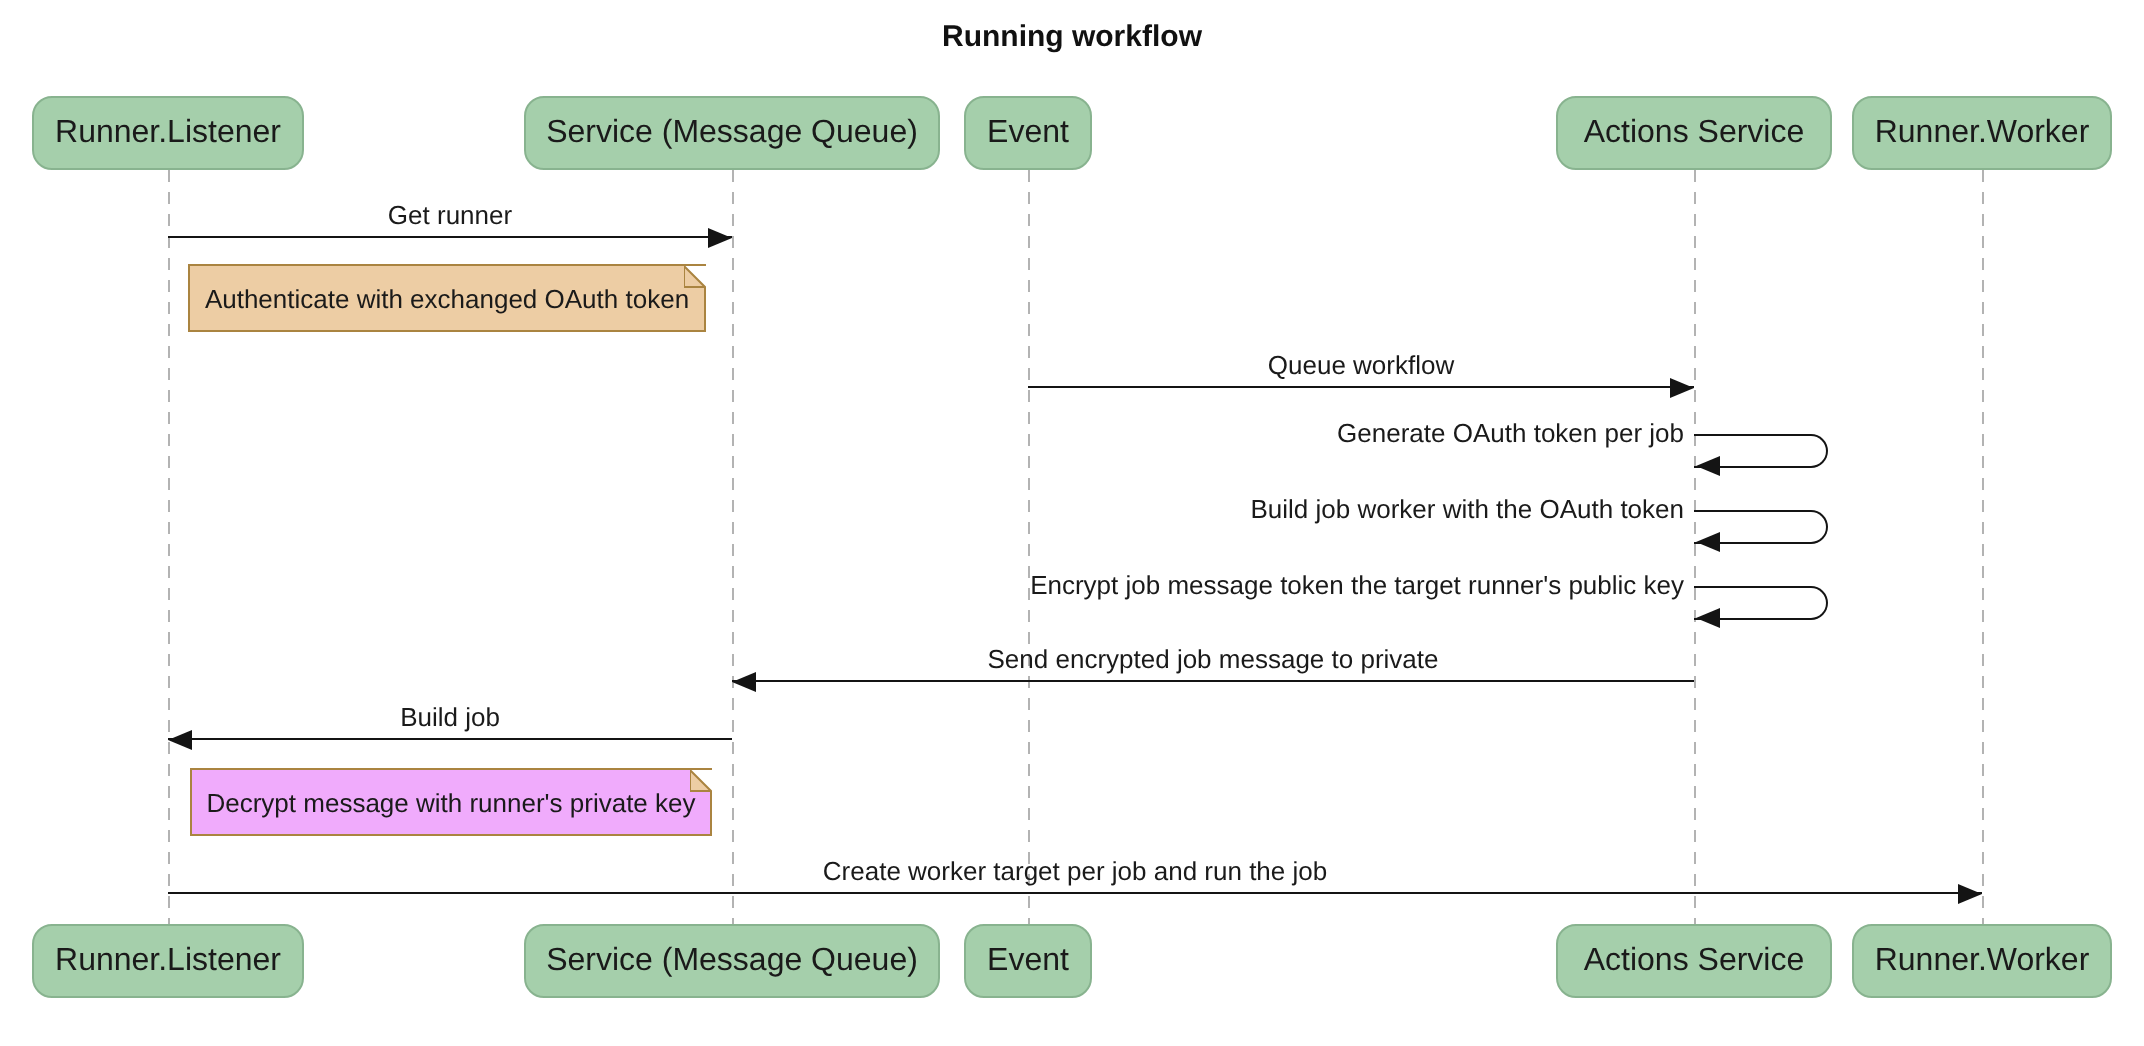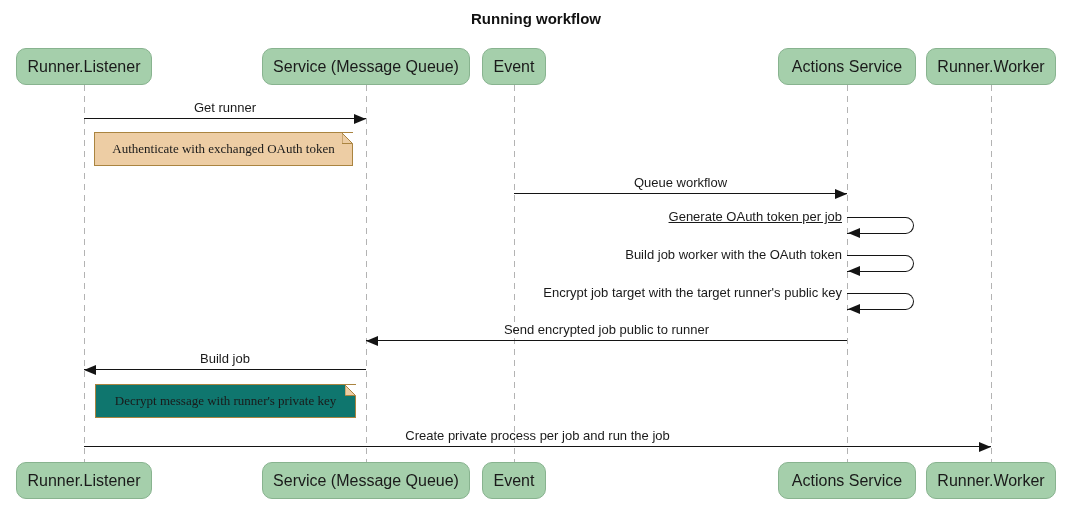--- a/index.html
+++ b/index.html
@@ -32,21 +32,21 @@
     border-left:12px solid #141414; }
   .arrow-left{ position:absolute; width:0; height:0;
     border-top:5px solid transparent; border-bottom:5px solid transparent;
     border-right:12px solid #141414; }
   .self-loop{ position:absolute; box-sizing:border-box;
     border:1.5px solid #141414; border-left:none;
     border-radius:0 9px 9px 0; }
   .note{
     position:absolute; box-sizing:border-box; border:1px solid;
     display:flex; align-items:center; justify-content:center;
-    font-size:13px; white-space:nowrap;font-family:Liberation Serif, serif;
+    font-size:13px; white-space:nowrap;
   }
   .note-fold{ position:absolute; top:-1px; right:-1px; }
 </style>
 </head>
 <body>
 
 <div id="stage" style="width: 1072px; height: 523px; background: rgb(255, 255, 255);">
   <div class="title">Running workflow</div>
 <div class="lifeline" style="left: 83.5px; top: 85px; height: 377px; background-image: repeating-linear-gradient(rgb(179, 179, 179) 0px, rgb(179, 179, 179) 6px, transparent 6px, transparent 11px);"></div>
     <div class="actor" style="left: 16px; top: 48px; width: 136px; height: 37px; background: rgb(165, 207, 171); border-color: rgb(136, 179, 143); color: rgb(26, 26, 26);">Runner.Listener</div>
@@ -71,36 +71,36 @@
       <div class="note-fold"><svg width="11" height="11" viewBox="0 0 11 11">
           <path d="M0 0 L11 0 L11 11 Z" fill="#ffffff"></path>
           <path d="M0 0 L10.5 10.5 L0 10.5 Z" fill="#edcda4" stroke="#aa8440" stroke-width="1"></path>
         </svg></div>
     </div>
     <div class="msg-line" style="left: 514px; top: 193px; width: 333px; border-top-color: rgb(20, 20, 20);"></div>
     <div class="arrow-right" style="left: 835px; top: 188.75px;"></div>
     <div class="msg-label" style="left: 680.5px; top: 175px; color: rgb(26, 26, 26);">Queue workflow</div>
     <div class="self-loop" style="left: 847px; top: 217px; width: 67px; height: 16.5px; border-color: rgb(20, 20, 20);"></div>
     <div class="arrow-left" style="left: 848px; top: 227.75px;"></div>
-    <div class="self-label" style="right: 230px; top: 209px; color: rgb(26, 26, 26); text-decoration: underline;">Generate OAuth token per job</div>
+    <div class="self-label" style="right: 230px; top: 209px; color: rgb(26, 26, 26);">Generate OAuth token per job</div>
     <div class="self-loop" style="left: 847px; top: 255px; width: 67px; height: 16.5px; border-color: rgb(20, 20, 20);"></div>
     <div class="arrow-left" style="left: 848px; top: 265.75px;"></div>
     <div class="self-label" style="right: 230px; top: 247px; color: rgb(26, 26, 26);">Build job worker with the OAuth token</div>
     <div class="self-loop" style="left: 847px; top: 293px; width: 67px; height: 16.5px; border-color: rgb(20, 20, 20);"></div>
     <div class="arrow-left" style="left: 848px; top: 303.75px;"></div>
-    <div class="self-label" style="right: 230px; top: 285px; color: rgb(26, 26, 26);">Encrypt job target with the target runner's public key</div>
+    <div class="self-label" style="right: 230px; top: 285px; color: rgb(26, 26, 26);">Encrypt job message token the target runner's public key</div>
     <div class="msg-line" style="left: 366px; top: 340px; width: 481px; border-top-color: rgb(20, 20, 20);"></div>
     <div class="arrow-left" style="left: 366px; top: 335.75px;"></div>
-    <div class="msg-label" style="left: 606.5px; top: 322px; color: rgb(26, 26, 26);">Send encrypted job public to runner</div>
+    <div class="msg-label" style="left: 606.5px; top: 322px; color: rgb(26, 26, 26);">Send encrypted job message to private</div>
     <div class="msg-line" style="left: 84px; top: 369px; width: 282px; border-top-color: rgb(20, 20, 20);"></div>
     <div class="arrow-left" style="left: 84px; top: 364.75px;"></div>
     <div class="msg-label" style="left: 225px; top: 351px; color: rgb(26, 26, 26);">Build job</div>
-    <div class="note" style="left: 95px; top: 384px; width: 261px; height: 34px; background: #0f766e; border-color: rgb(170, 132, 64); color: rgb(26, 26, 26);">
+    <div class="note" style="left: 95px; top: 384px; width: 261px; height: 34px; background: #f0abfc; border-color: rgb(170, 132, 64); color: rgb(26, 26, 26);">
       <span>Decrypt message with runner's private key</span>
       <div class="note-fold"><svg width="11" height="11" viewBox="0 0 11 11">
           <path d="M0 0 L11 0 L11 11 Z" fill="#ffffff"></path>
           <path d="M0 0 L10.5 10.5 L0 10.5 Z" fill="#edcda4" stroke="#aa8440" stroke-width="1"></path>
         </svg></div>
     </div>
     <div class="msg-line" style="left: 84px; top: 446px; width: 907px; border-top-color: rgb(20, 20, 20);"></div>
     <div class="arrow-right" style="left: 979px; top: 441.75px;"></div>
-    <div class="msg-label" style="left: 537.5px; top: 428px; color: rgb(26, 26, 26);">Create private process per job and run the job</div>
+    <div class="msg-label" style="left: 537.5px; top: 428px; color: rgb(26, 26, 26);">Create worker target per job and run the job</div>
   </div>
 
 </body></html>

